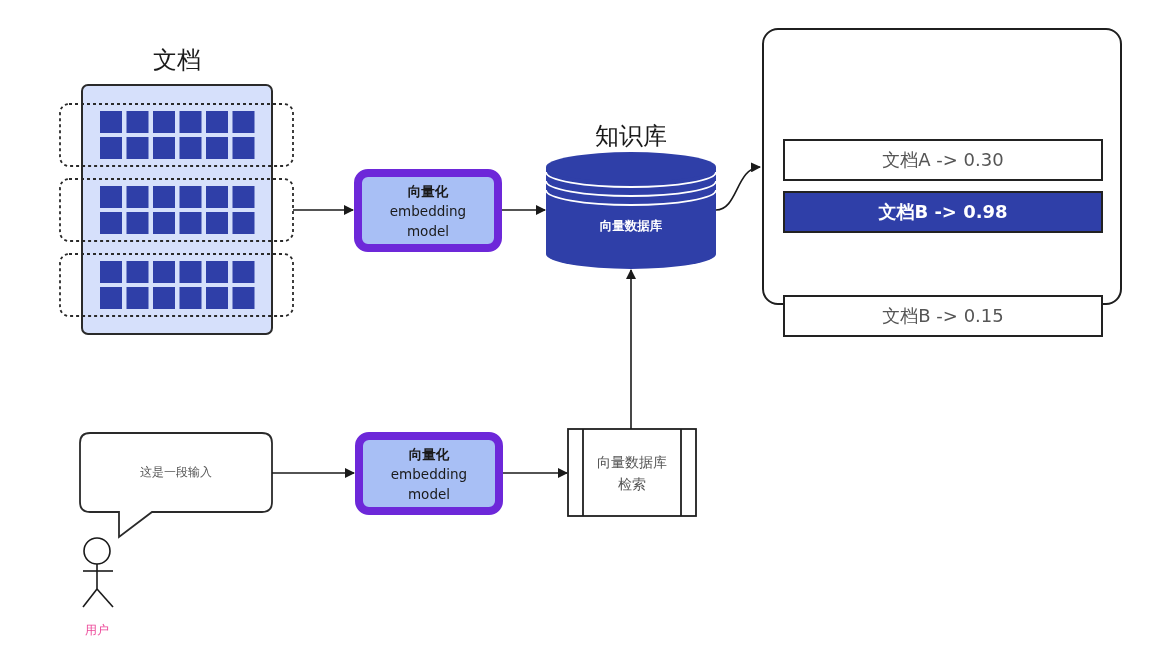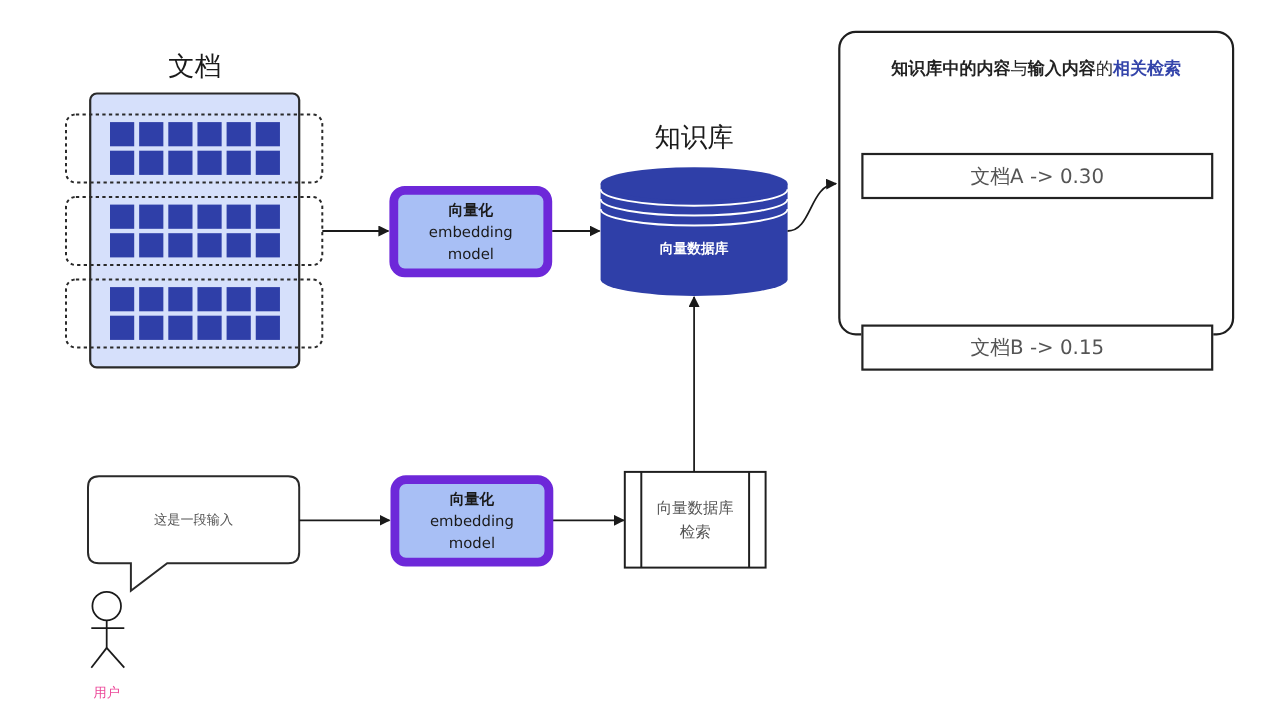--- a/index.html
+++ b/index.html
@@ -115,42 +115,42 @@
   <g stroke="#1a1a1a" stroke-width="1.6" fill="none">
     <circle cx="97" cy="551" r="13"></circle>
     <line x1="97" y1="564" x2="97" y2="589"></line>
     <line x1="83" y1="571" x2="113" y2="571"></line>
     <line x1="97" y1="589" x2="83" y2="607"></line>
     <line x1="97" y1="589" x2="113" y2="607"></line>
   </g>
 </svg>
 
 <div class="heading" style="left:127px; top:44px; width:100px;">文档</div>
-<div class="heading" style="left:581px; top:109px; width:100px;">知识库</div>
+<div class="heading" style="left:581px; top:120px; width:100px;">知识库</div>
 
 <div class="embed-box" style="left:354px; top:169px; width:148px; height:83px;">
   <span class="l1">向量化</span>
   <span>embedding</span>
   <span>model</span>
 </div>
 
 <div class="embed-box" style="left:355px; top:432px; width:148px; height:83px;">
   <span class="l1">向量化</span>
   <span>embedding</span>
   <span>model</span>
 </div>
 
 <div class="db-text">向量数据库</div>
 
 <div class="panel">
-  <div class="panel-title">
-    <span class="b">知识库中的内容</span><span>与</span><span class="b">输入内容</span><span>的</span><span class="accent">相关检索</span>
-  </div>
   <div class="result-row" style="top:61px;">
       <span>文档A -&gt; 0.30</span>
+    </div>
+  <div class="result-row hl" style="top:113px;">
+      <span>文档B -&gt; 0.98</span>
     </div>
   <div class="result-row" style="top:217px;">
       <span>文档B -&gt; 0.15</span>
     </div>
 </div>
 
 <div class="bubble-text">这是一段输入</div>
 
 <div class="proc-text">
   <span>向量数据库</span>

